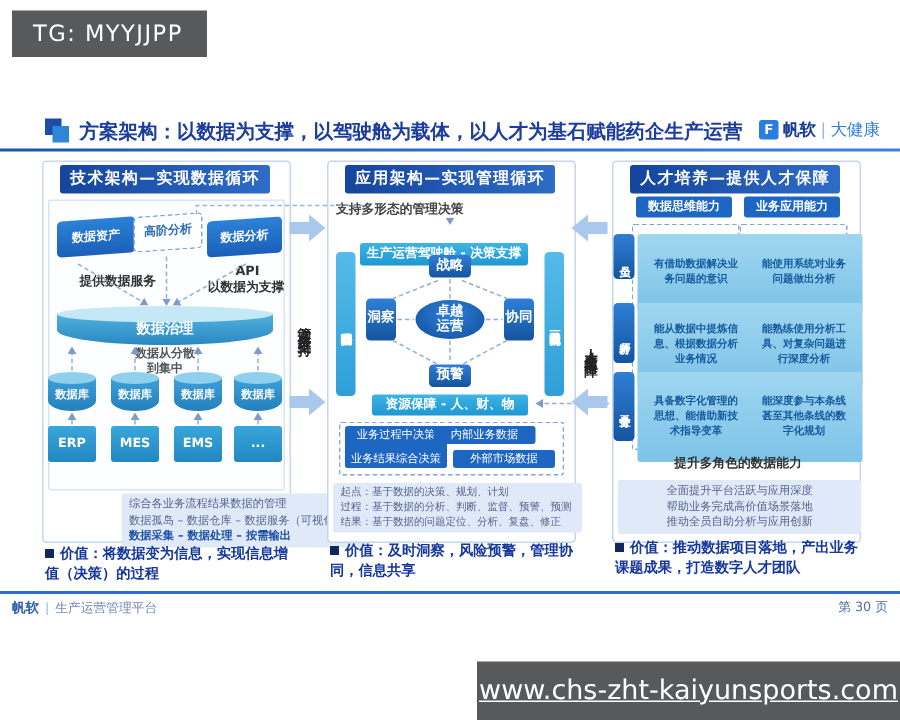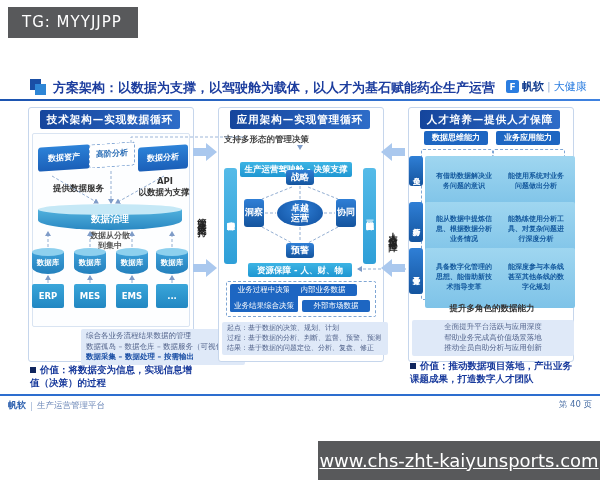--- a/index.html
+++ b/index.html
@@ -174,20 +174,23 @@
   <div class="abs darkbox" style="left:230px;top:284px;width:68px;height:28px;">业务过程中决策</div>
   <div class="abs darkbox" style="left:289px;top:284px;width:68px;height:12px;">内部业务数据</div>
   <div class="abs darkbox" style="left:230px;top:300px;width:68px;height:12px;">业务结果综合决策</div>
   <div class="abs darkbox" style="left:302px;top:300px;width:68px;height:12px;">外部市场数据</div>
 
   <div class="abs infobox" style="left:222px;top:322px;width:156px;font-size:7px;">
     <div>起点：基于数据的决策、规划、计划</div>
     <div>过程：基于数据的分析、判断、监督、预警、预测</div>
     <div>结果：基于数据的问题定位、分析、复盘、修正</div>
   </div>
+  <div class="abs value" style="left:220px;top:362px;width:164px;">
+    <span class="sq"></span><span>价值：</span><span>及时洞察，风险预警，管理协同，信息共享</span>
+  </div>
 
   <div class="abs card" style="left:408px;top:107px;width:164px;height:253px;"></div>
   <div class="abs hdr" style="left:420px;top:110px;width:140px;height:19px;">人才培养—提供人才保障</div>
 
   <div class="abs colhead" style="left:424px;top:131px;width:64px;height:14px;">数据思维能力</div>
   <div class="abs colhead" style="left:496px;top:131px;width:64px;height:14px;">业务应用能力</div>
 
   <div class="abs dashbox" style="left:421px;top:149px;width:70px;height:149px;"></div>
   <div class="abs dashbox" style="left:493px;top:149px;width:70px;height:149px;"></div>
 
@@ -212,21 +215,21 @@
   <div class="abs value" style="left:410px;top:360px;width:168px;">
     <span class="sq"></span><span>价值：</span><span>推动数据项目落地，产出业务课题成果，打造数字人才团队</span>
   </div>
 
   <div class="abs footline" style="left:0;top:394px;width:600px;height:1.5px;"></div>
   <div class="abs foot" style="left:8px;top:399px;">
     <span class="footbrand">帆软</span>
     <span class="branddiv">|</span>
     <span>生产运营管理平台</span>
   </div>
-  <div class="abs footpage" style="left:530px;top:399px;width:62px;">第 40 页</div>
+  <div class="abs footpage" style="left:530px;top:399px;width:62px;">第 30 页</div>
 
   <div class="abs tgbox" style="left:8px;top:7px;width:116px;height:31px;">TG: MYYJJPP</div>
   <div class="abs wmbox" style="left:318px;top:441px;width:282px;height:39px;">www.chs-zht-kaiyunsports.com</div>
 
   <svg class="overlay" width="600" height="480" viewBox="0 0 600 480">
     <defs>
       <marker id="arr" markerWidth="6" markerHeight="6" refX="4" refY="3" orient="auto">
         <path d="M0,0 L5,3 L0,6 Z" fill="#7f9cc8"></path>
       </marker>
     </defs>

